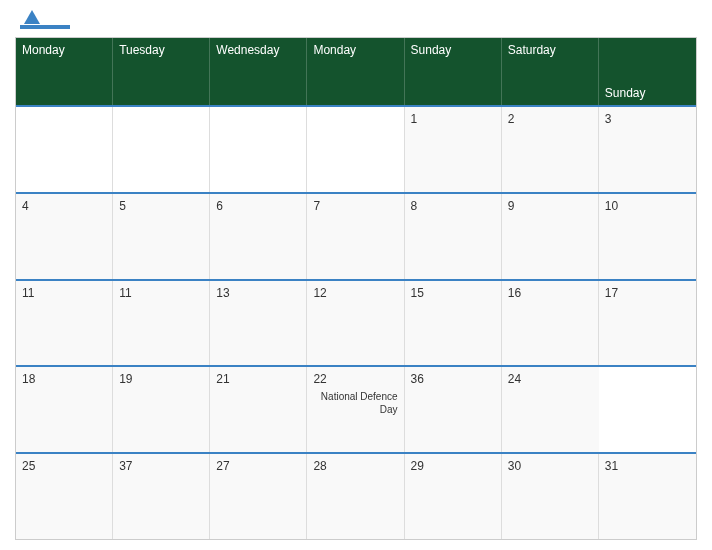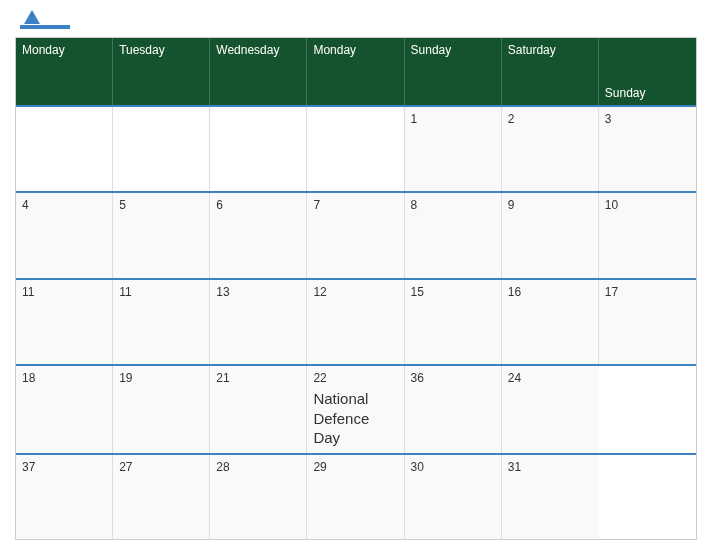--- a/index.html
+++ b/index.html
@@ -117,24 +117,25 @@
     }
     .cal-cell.empty {
       background: #fff;
     }
     .day-num {
       font-size: 12px;
       color: #333;
       margin-bottom: 2px;
     }
     .holiday-name {
-      font-size: 15px;
+      font-size: 10px;
       color: #333;
       line-height: 1.3;
       margin-top: 2px;
+      text-align: right;
     }
   </style>
 </head>
 <body>
 
 <div class="page">
   <div class="header">
     <div class="logo">
       <div class="logo-top">
         <span class="logo-general"></span>
@@ -237,20 +238,23 @@
           </div>
           <div class="cal-cell">
             <span class="day-num">36</span>
           </div>
           <div class="cal-cell">
             <span class="day-num">24</span>
           </div>
         </div>
         <div class="cal-week">
           <div class="cal-cell">
+            <span class="day-num">25</span>
+          </div>
+          <div class="cal-cell">
             <span class="day-num">37</span>
           </div>
           <div class="cal-cell">
             <span class="day-num">27</span>
           </div>
           <div class="cal-cell">
             <span class="day-num">28</span>
           </div>
           <div class="cal-cell">
             <span class="day-num">29</span>

